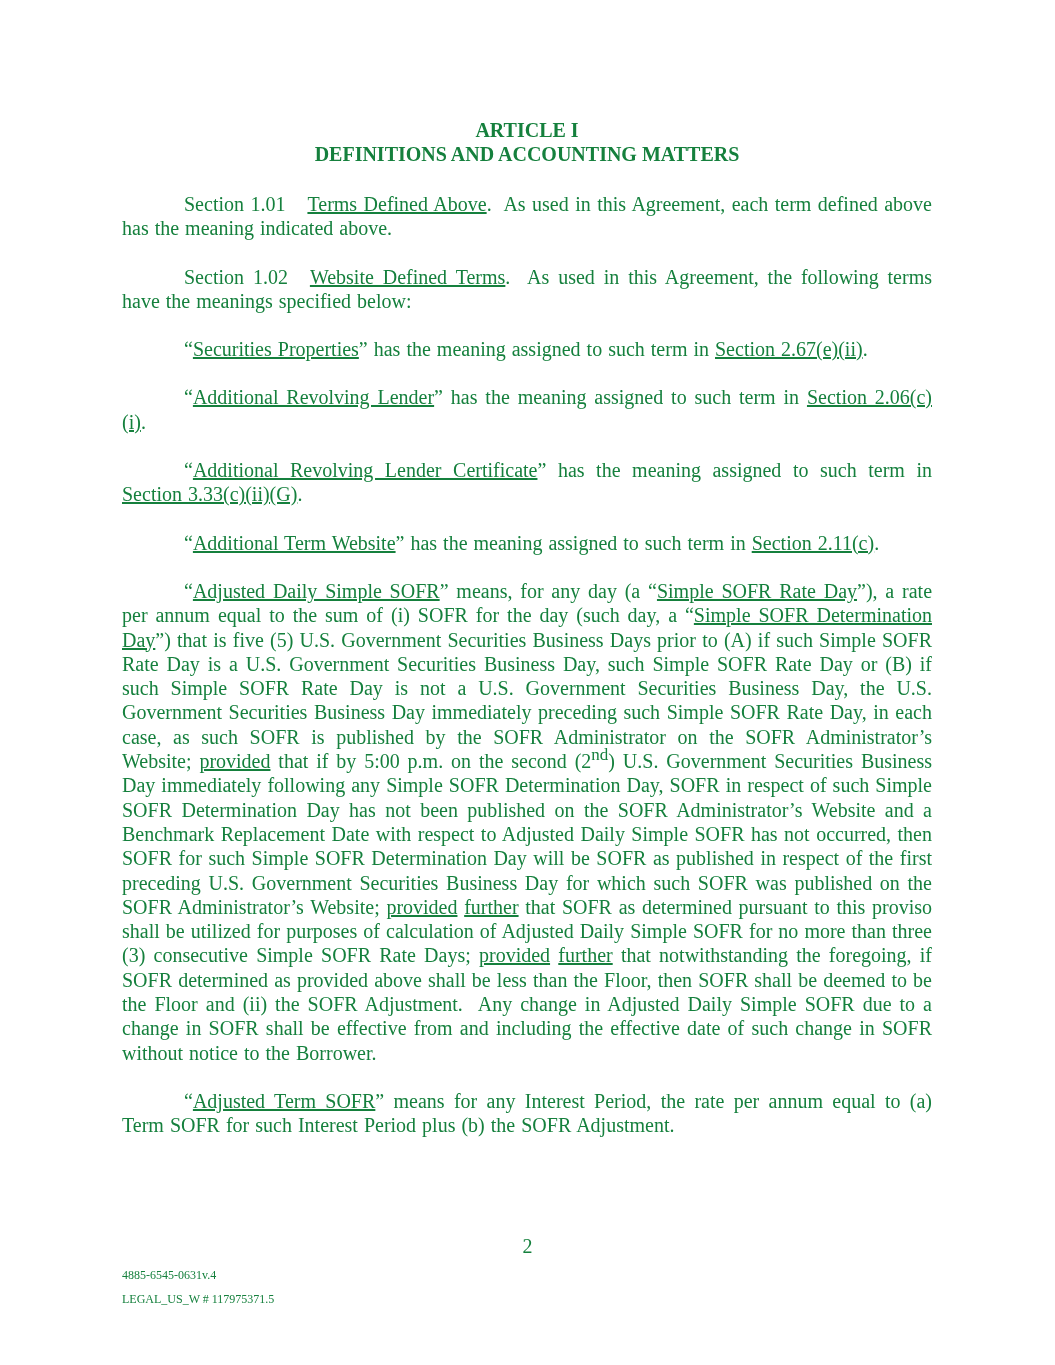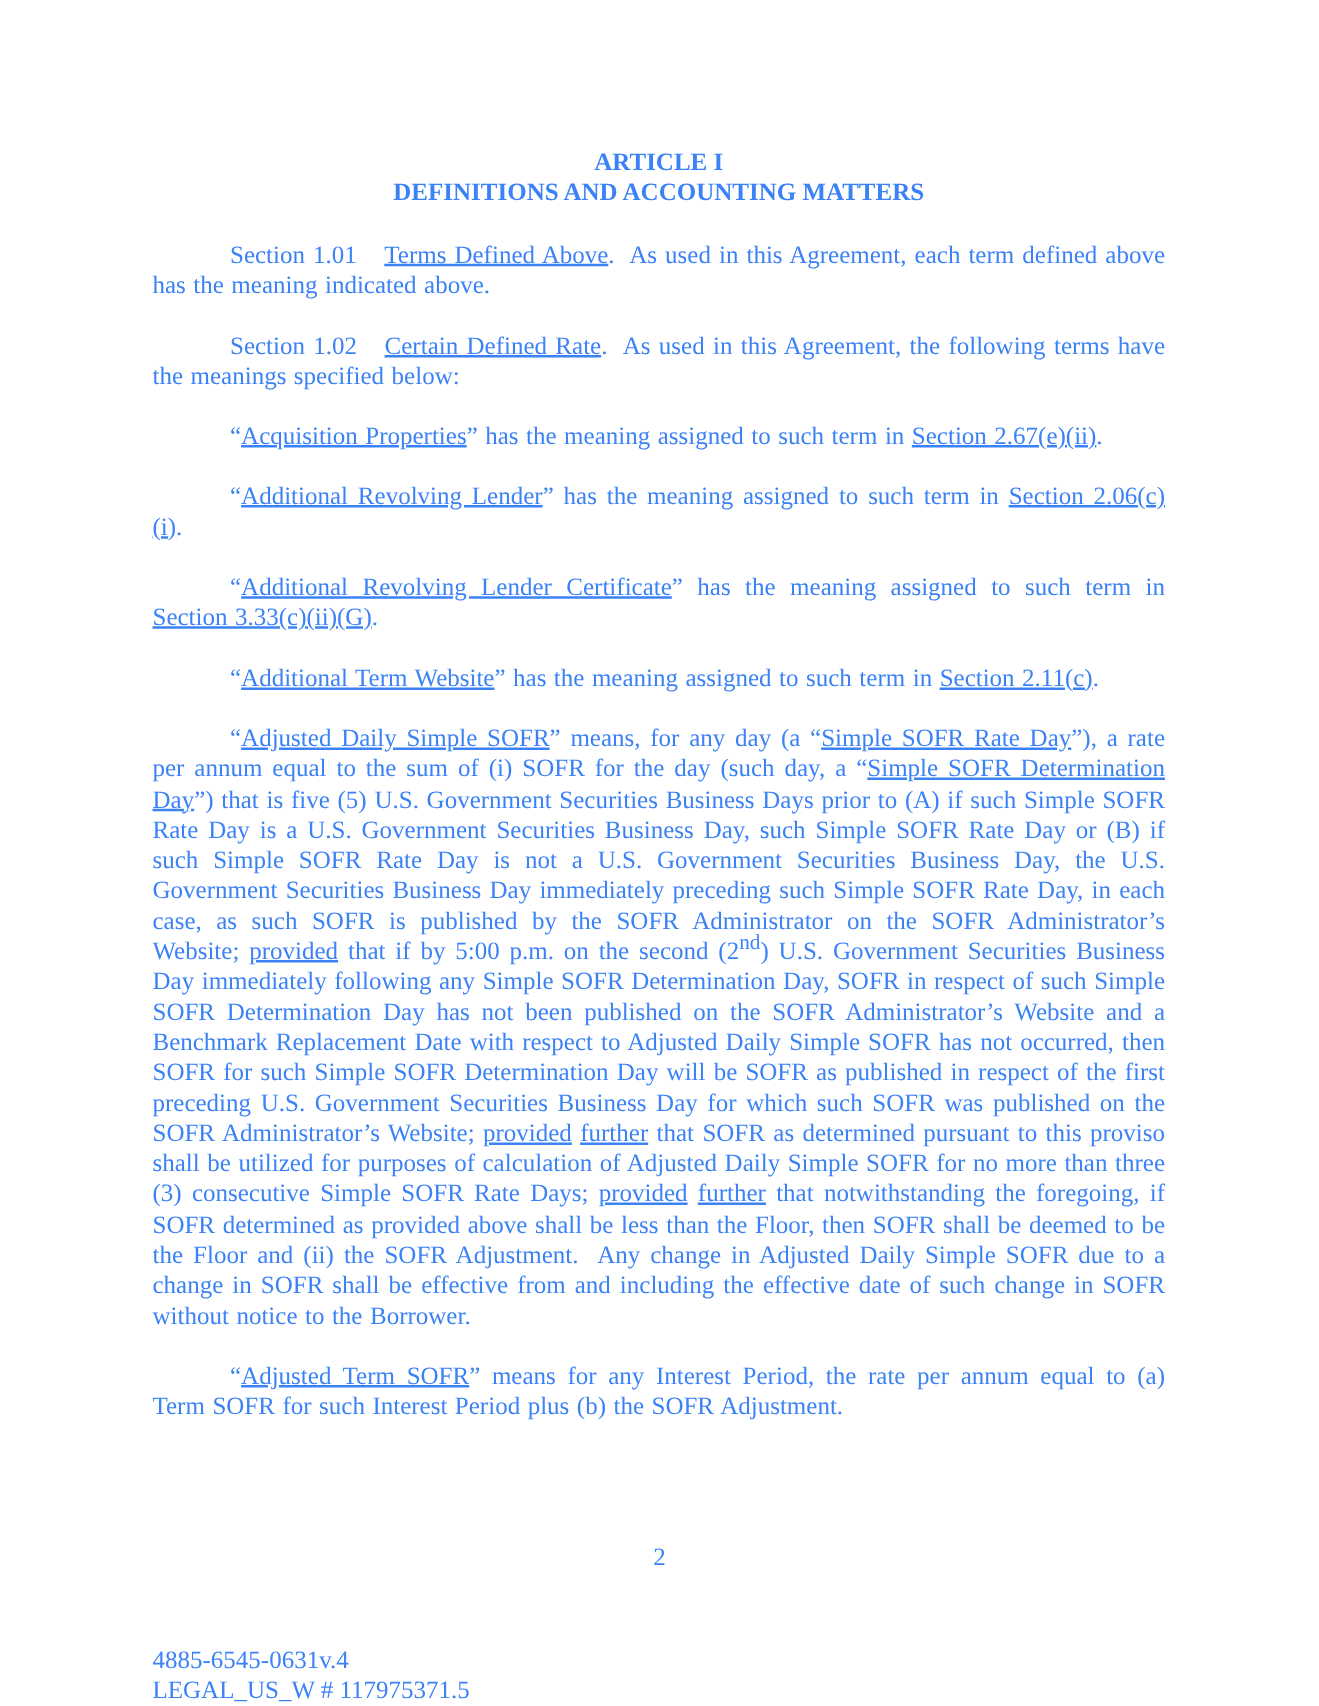--- a/index.html
+++ b/index.html
@@ -5,21 +5,21 @@
   html, body {
     margin: 0;
     padding: 0;
     background: #ffffff;
   }
   .page {
     position: relative;
     width: 1055px;
     height: 1365px;
     background: #ffffff;
-    color: #3b82f6;
+    color: #15803d;
     font-family: "Liberation Serif", "DejaVu Serif", serif;
     box-sizing: border-box;
     overflow: hidden;
   }
   .content {
     position: absolute;
     top: 118px;
     left: 122px;
     width: 810px;
   }
@@ -53,39 +53,39 @@
     position: absolute;
     top: 1234px;
     left: 0;
     width: 1055px;
     text-align: center;
     font-size: 20px;
     line-height: 24px;
   }
   .doc-footer {
     position: absolute;
-    top: 1316px;
+    top: 1263px;
     left: 122px;
-    font-size: 20px;
+    font-size: 12px;
     line-height: 24px;
   }
 </style>
 </head>
 <body>
 
 <div class="page">
   <div class="content">
     <div class="heading">
       <div>ARTICLE I</div>
       <div>DEFINITIONS AND ACCOUNTING MATTERS</div>
     </div>
     <div>
         <p class="para"><span>Section 1.01</span><span class="tab"></span><span class="u">Terms Defined Above</span><span>.&nbsp; As used in this Agreement, each term defined above has the meaning indicated above.</span></p>
-        <p class="para"><span>Section 1.02</span><span class="tab"></span><span class="u">Certain Defined Rate</span><span>.&nbsp; As used in this Agreement, the following terms have the meanings specified below:</span></p>
-        <p class="para"><span>“</span><span class="u">Acquisition Properties</span><span>” has the meaning assigned to such term in </span><span class="u">Section 2.67(e)(ii)</span><span>.</span></p>
+        <p class="para"><span>Section 1.02</span><span class="tab"></span><span class="u">Website Defined Terms</span><span>.&nbsp; As used in this Agreement, the following terms have the meanings specified below:</span></p>
+        <p class="para"><span>“</span><span class="u">Securities Properties</span><span>” has the meaning assigned to such term in </span><span class="u">Section 2.67(e)(ii)</span><span>.</span></p>
         <p class="para"><span>“</span><span class="u">Additional Revolving Lender</span><span>” has the meaning assigned to such term in </span><span class="u">Section 2.06(c)(i)</span><span>.</span></p>
         <p class="para"><span>“</span><span class="u">Additional Revolving Lender Certificate</span><span>” has the meaning assigned to such term in </span><span class="u">Section 3.33(c)(ii)(G)</span><span>.</span></p>
         <p class="para"><span>“</span><span class="u">Additional Term Website</span><span>” has the meaning assigned to such term in </span><span class="u">Section 2.11(c)</span><span>.</span></p>
         <p class="para"><span>“</span><span class="u">Adjusted Daily Simple SOFR</span><span>” means, for any day (a “</span><span class="u">Simple SOFR Rate Day</span><span>”), a rate per annum equal to the sum of (i) SOFR for the day (such day, a “</span><span class="u">Simple SOFR Determination Day</span><span>”) that is five (5) U.S. Government Securities Business Days prior to (A) if such Simple SOFR Rate Day is a U.S. Government Securities Business Day, such Simple SOFR Rate Day or (B) if such Simple SOFR Rate Day is not a U.S. Government Securities Business Day, the U.S. Government Securities Business Day immediately preceding such Simple SOFR Rate Day, in each case, as such SOFR is published by the SOFR Administrator on the SOFR Administrator’s Website; </span><span class="u">provided</span><span> that if by 5:00 p.m. on the second (2</span><sup>nd</sup><span>) U.S. Government Securities Business Day immediately following any Simple SOFR Determination Day, SOFR in respect of such Simple SOFR Determination Day has not been published on the SOFR Administrator’s Website and a Benchmark Replacement Date with respect to Adjusted Daily Simple SOFR has not occurred, then SOFR for such Simple SOFR Determination Day will be SOFR as published in respect of the first preceding U.S. Government Securities Business Day for which such SOFR was published on the SOFR Administrator’s Website; </span><span class="u">provided</span><span> </span><span class="u">further</span><span> that SOFR as determined pursuant to this proviso shall be utilized for purposes of calculation of Adjusted Daily Simple SOFR for no more than three (3) consecutive Simple SOFR Rate Days; </span><span class="u">provided</span><span> </span><span class="u">further</span><span> that notwithstanding the foregoing, if SOFR determined as provided above shall be less than the Floor, then SOFR shall be deemed to be the Floor and (ii) the SOFR Adjustment.&nbsp; Any change in Adjusted Daily Simple SOFR due to a change in SOFR shall be effective from and including the effective date of such change in SOFR without notice to the Borrower.</span></p>
         <p class="para"><span>“</span><span class="u">Adjusted Term SOFR</span><span>” means for any Interest Period, the rate per annum equal to (a) Term SOFR for such Interest Period plus (b) the SOFR Adjustment.</span></p>
       </div>
   </div>
   <div class="page-number">2</div>
   <div class="doc-footer">
     <div>4885-6545-0631v.4</div>

